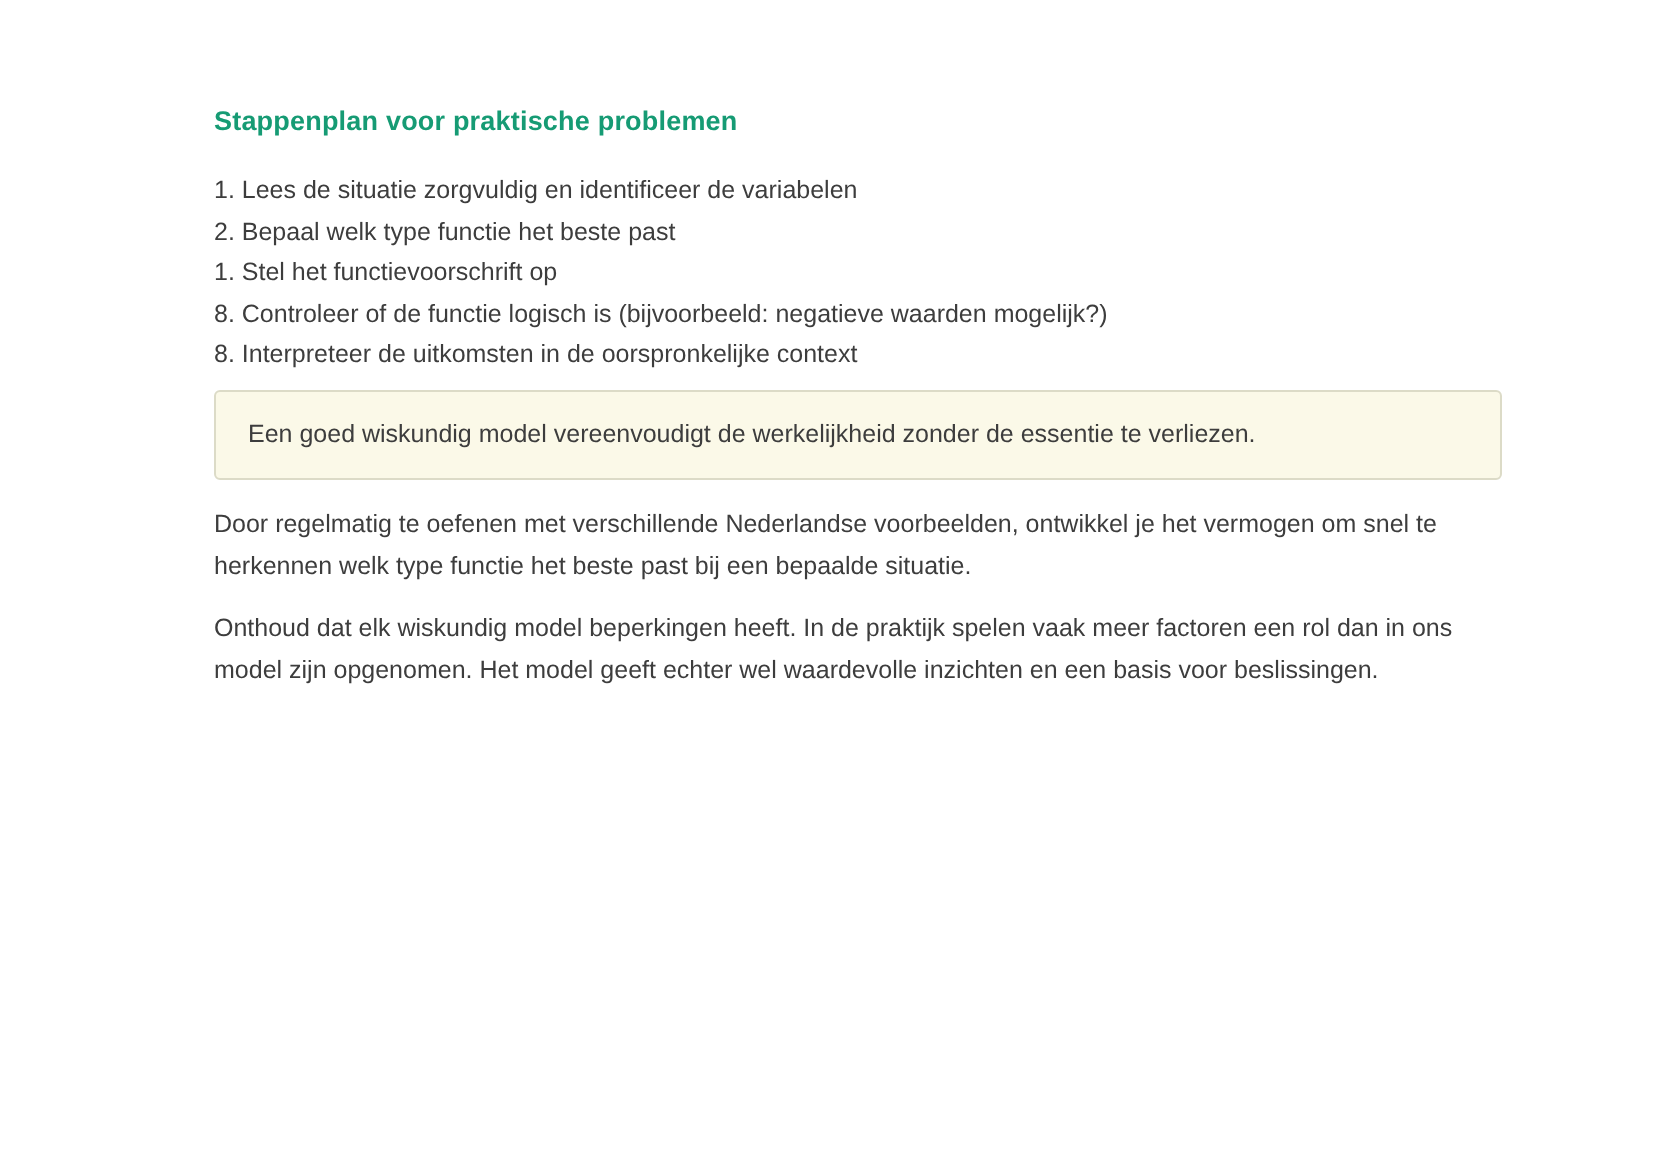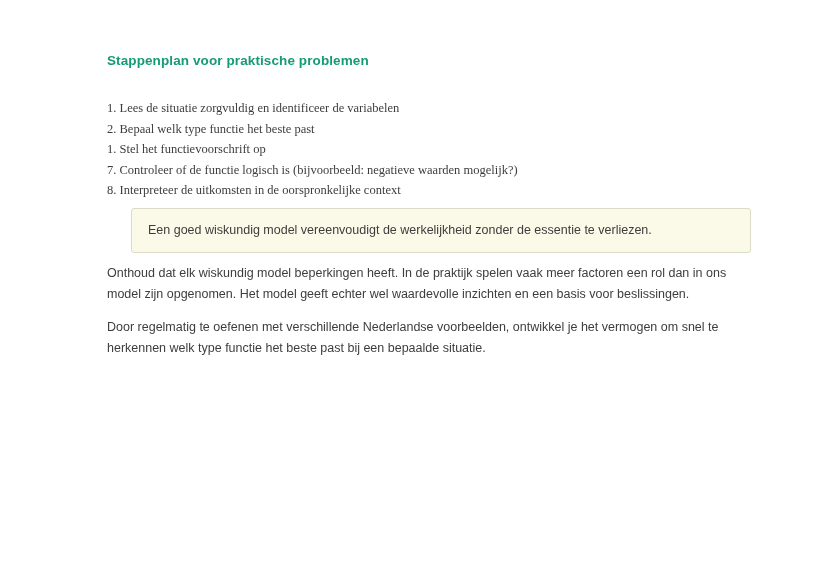--- a/index.html
+++ b/index.html
@@ -21,67 +21,65 @@
     left: 107px;
     top: 54px;
     width: 644px;
   }
   .heading {
     font-size: 13.5px;
     font-weight: bold;
     color: #169b74;
     line-height: 14px;
     letter-spacing: 0.1px;
-    margin: 0 0 30px 0;
+    margin: 0 0 17px 0;
   }
   ol.steps {
     list-style: none;
     margin: 0;
     padding: 0;
     font-size: 12.5px;
-    font-family: Liberation Serif, serif;
   }
   ol.steps li {
     line-height: 20.5px;
     white-space: nowrap;
   }
   .callout {
     margin-top: 7px;
     background: #fbf9e8;
     border: 1px solid #dcdbc7;
     border-radius: 3px;
     padding: 13px 16px;
     font-size: 12.5px;
     line-height: 17px;
-    margin-left: 24px;
   }
   p.para {
     font-size: 12.5px;
     line-height: 21px;
     margin: 0;
   }
   p.para.first { margin-top: 10px; }
   p.para.second { margin-top: 12px; }
 </style>
 </head>
 <body>
 
 <div class="content">
 
   <h3 class="heading">Stappenplan voor praktische problemen</h3>
 
   <ol class="steps">
     <li>1. Lees de situatie zorgvuldig en identificeer de variabelen</li>
     <li>2. Bepaal welk type functie het beste past</li>
     <li>1. Stel het functievoorschrift op</li>
-    <li>7. Controleer of de functie logisch is (bijvoorbeeld: negatieve waarden mogelijk?)</li>
+    <li>8. Controleer of de functie logisch is (bijvoorbeeld: negatieve waarden mogelijk?)</li>
     <li>8. Interpreteer de uitkomsten in de oorspronkelijke context</li>
   </ol>
 
   <div class="callout">
     <span>Een goed wiskundig model vereenvoudigt de werkelijkheid zonder de essentie te verliezen.</span>
   </div>
 
+  <p class="para second">Door regelmatig te oefenen met verschillende Nederlandse voorbeelden, ontwikkel je het vermogen om snel te herkennen welk type functie het beste past bij een bepaalde situatie.</p>
+
   <p class="para first">Onthoud dat elk wiskundig model beperkingen heeft. In de praktijk spelen vaak meer factoren een rol dan in ons model zijn opgenomen. Het model geeft echter wel waardevolle inzichten en een basis voor beslissingen.</p>
-
-  <p class="para second">Door regelmatig te oefenen met verschillende Nederlandse voorbeelden, ontwikkel je het vermogen om snel te herkennen welk type functie het beste past bij een bepaalde situatie.</p>
 
 </div>
 
 </body></html>

